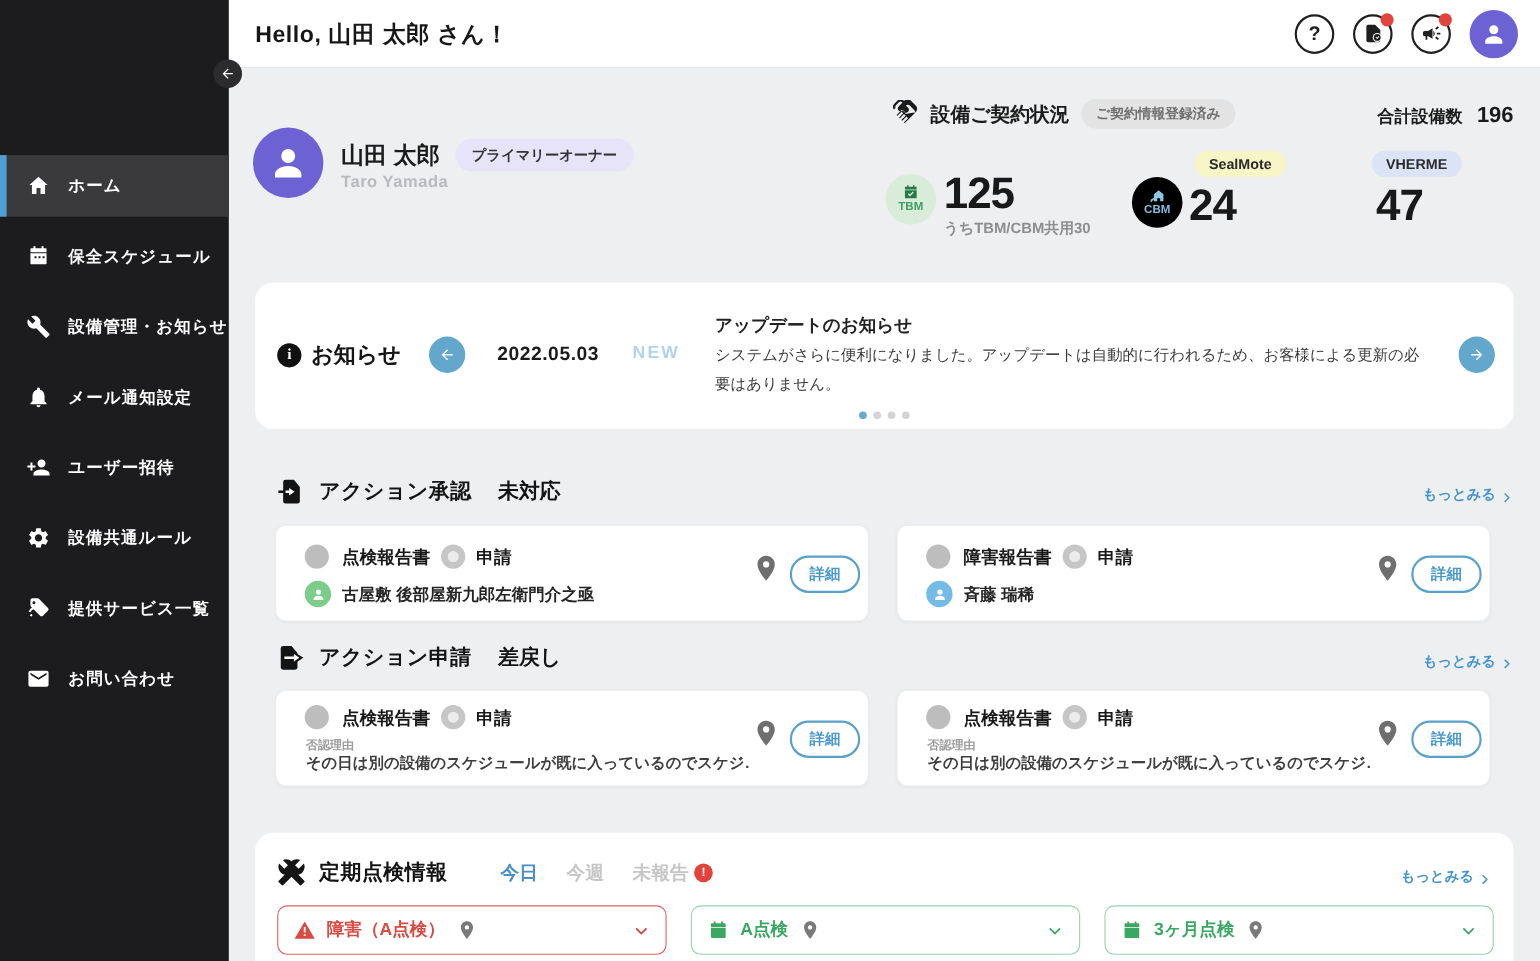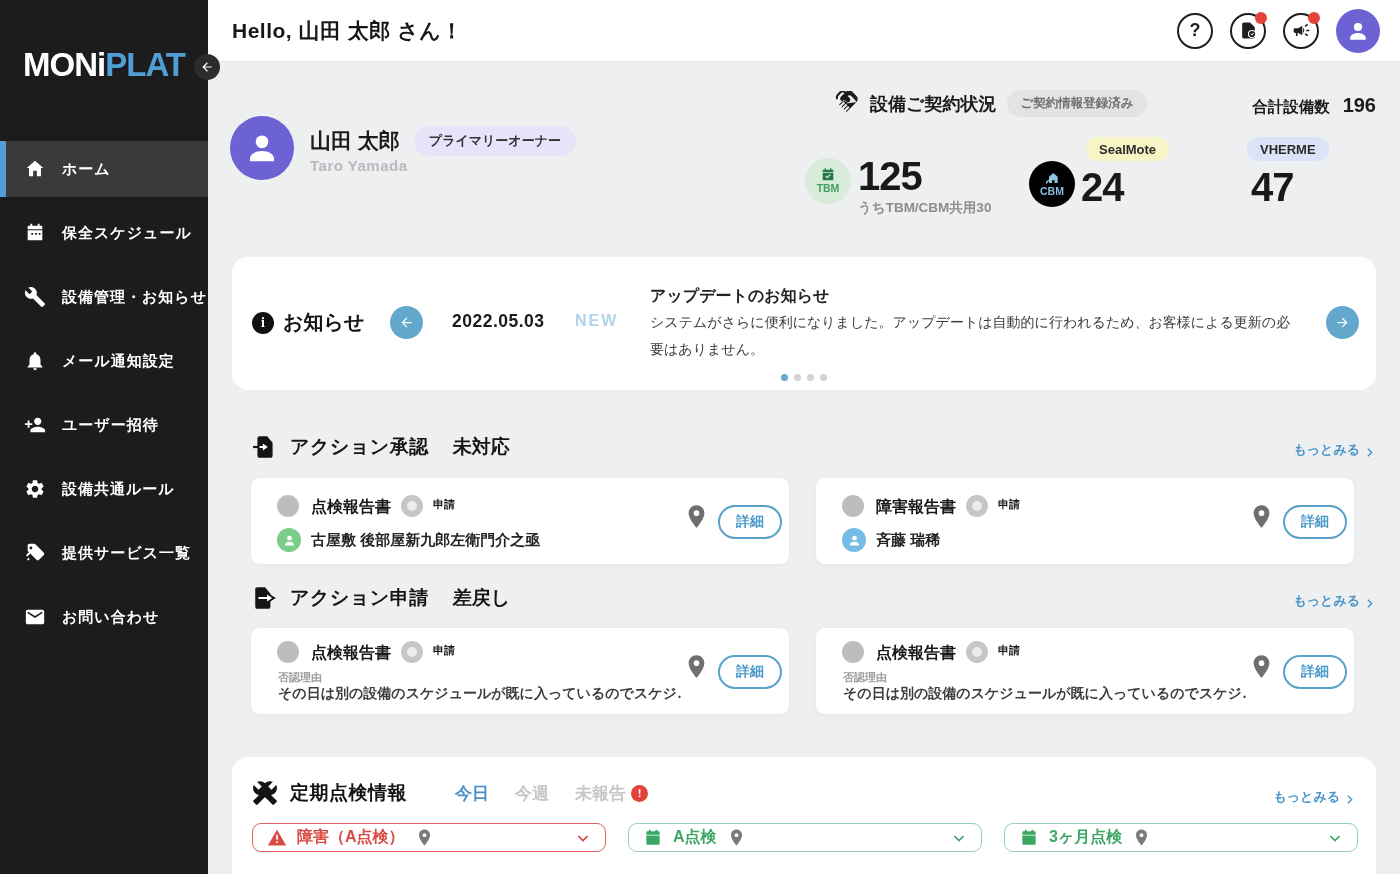--- a/index.html
+++ b/index.html
@@ -32,21 +32,21 @@
 
   
   .profile-avatar { position:absolute; left:230px; top:116px; width:64px; height:64px; border-radius:50%; background:var(--purple,#6c62d4); display:flex; align-items:center; justify-content:center; }
   .profile-avatar svg { width:40px; height:40px; fill:#fff; }
   .profile-name-row { position:absolute; left:310px; top:126px; display:flex; align-items:center; gap:14px; }
   .profile-name { font-size:21px; font-weight:800; color:#1b1b1b; white-space:nowrap; }
   .role-badge { background:#e7e3f8; color:#333; font-size:13px; font-weight:700; padding:6px 15px; border-radius:16px; white-space:nowrap; }
   .profile-romaji { position:absolute; left:310px; top:157px; font-size:15px; font-weight:700; color:#b9b9be; letter-spacing:.5px; }
 
   
-  .contract-title-row { position:absolute; left:834px; top:90px; display:flex; align-items:center; gap:11px; }
+  .contract-title-row { position:absolute; left:810px; top:90px; display:flex; align-items:center; gap:11px; }
   .ct-icon { width:25px; height:25px; fill:#1b1b1b; }
   .contract-title { font-size:18px; font-weight:800; color:#1b1b1b; white-space:nowrap; }
   .registered-badge { background:#e3e3e3; color:#707070; font-size:12.5px; font-weight:700; padding:5px 13px; border-radius:14px; white-space:nowrap; }
   .total-row { position:absolute; right:24px; top:94px; display:flex; align-items:baseline; gap:13px; }
   .total-label { font-size:15.5px; font-weight:800; color:#1b1b1b; }
   .total-value { font-size:20px; font-weight:800; color:#1b1b1b; }
   .stat-circle { position:absolute; width:46px; height:46px; border-radius:50%; display:flex; flex-direction:column; align-items:center; justify-content:center; }
   .stat-circle svg { width:16px; height:16px; }
   .stat-circle .sc-lbl { font-size:10.5px; font-weight:800; line-height:1.1; }
   .tbm-circle { left:805px; top:158px; background:#d9ecd9; }
@@ -94,21 +94,21 @@
 
   
   .action-card { position:absolute; width:540px; height:88px; background:#fff; border:1px solid #ececec; border-radius:10px; box-shadow:0 1px 3px rgba(0,0,0,.04); }
   .appr-card-1 { left:250px; top:477px; }
   .appr-card-2 { left:815px; top:477px; }
   .req-card-1 { left:250px; top:627px; }
   .req-card-2 { left:815px; top:627px; }
   .status-dot { position:absolute; left:26px; top:17px; width:22px; height:22px; border-radius:50%; background:#bdbdbd; }
   .card-doc-type { position:absolute; left:60px; top:19px; font-size:16px; font-weight:800; color:#191919; white-space:nowrap; }
   .radio-dot { position:absolute; left:150px; top:17px; width:22px; height:22px; border-radius:50%; border:6px solid #c6c6c6; background:#ececec; }
-  .card-action { position:absolute; left:182px; top:19px; font-size:11px; font-weight:800; color:#191919; }
+  .card-action { position:absolute; left:182px; top:19px; font-size:16px; font-weight:800; color:#191919; }
   .card-avatar { position:absolute; left:26px; top:50px; width:24px; height:24px; border-radius:50%; display:flex; align-items:center; justify-content:center; }
   .card-avatar svg { width:15px; height:15px; fill:#fff; }
   .av-green { background:#7ccc8a; }
   .av-blue { background:#74bce5; }
   .card-person { position:absolute; left:60px; top:53px; font-size:15px; font-weight:700; color:#242424; white-space:nowrap; }
   .card-pin { position:absolute; left:432px; top:25px; width:27px; height:27px; fill:#6f6f6f; }
   .detail-btn { position:absolute; left:467px; top:27px; width:64px; height:34px; border-radius:17px; border:2px solid #5aa1c9; background:#fff; color:#4b9ac9; font-size:14px; font-weight:800; display:flex; align-items:center; justify-content:center; padding:0; cursor:pointer; }
   .req-card .status-dot { top:13px; }
   .req-card .card-doc-type, .req-card .card-action { top:15px; }
   .req-card .radio-dot { top:13px; }
@@ -118,43 +118,40 @@
   
   .inspection-card { position:absolute; left:232px; top:757px; width:1144px; height:150px; background:#fff; border-radius:16px; }
   .insp-head { position:absolute; left:20px; top:23px; display:flex; align-items:center; gap:12px; }
   .insp-tabs { display:flex; align-items:center; gap:26px; margin-left:36px; }
   .tab { font-size:17px; font-weight:800; color:#c6c6c6; cursor:pointer; white-space:nowrap; }
   .tab.active { color:#4a90c8; }
   .tab-alert { display:flex; align-items:center; gap:5px; }
   .alert-badge { width:17px; height:17px; border-radius:50%; background:var(--red,#e2443b); color:#fff; font-size:11px; font-weight:800; display:flex; align-items:center; justify-content:center; }
   .insp-more { position:absolute; right:20px; top:31px; }
   .dropdown-row { position:absolute; left:20px; right:18px; top:66px; display:flex; gap:22px; }
-  .dropdown { flex:1; height:29px; border-radius:9px; background:#fff; display:flex; align-items:center; padding:0 14px; gap:10px; cursor:pointer; }
+  .dropdown { flex:1; height:45px; border-radius:9px; background:#fff; display:flex; align-items:center; padding:0 14px; gap:10px; cursor:pointer; }
   .dd-danger { border:1.5px solid #e06060; }
   .dd-green { border:1.5px solid #97d2b0; }
   .dd-label { font-size:16px; font-weight:800; white-space:nowrap; }
   .dd-danger .dd-label { color:#d84a42; }
   .dd-green .dd-label { color:var(--green,#3aa763); }
   .dd-icon { width:20px; height:20px; }
   .dd-danger .dd-icon { fill:#d84a42; }
   .dd-green .dd-icon { fill:var(--green,#3aa763); }
   .dd-pin { width:19px; height:19px; fill:#7a7a7a; }
   .dd-chevron { margin-left:auto; width:16px; height:16px; fill:none; stroke-width:2.5; }
   .dd-danger .dd-chevron { stroke:#cc4440; }
   .dd-green .dd-chevron { stroke:var(--green,#3aa763); }
 </style>
 </head>
 <body>
 
 <div class="root">
 
   <aside class="sidebar">
-    <div class="logo">
-      <span>MONi</span><span class="logo-b">PLAT</span>
-    </div>
     <nav class="menu">
       <div class="menu-item active">
         <svg class="mi-icon" viewBox="0 0 24 24">
             <path d="M12 3l9 8h-2.5v9H14v-6h-4v6H5.5v-9H3z"></path>
           </svg>
         <span class="lbl">ホーム</span>
       </div>
       <div class="menu-item">
         <svg class="mi-icon" viewBox="0 0 24 24">
             <path d="M7 2h2v2h6V2h2v2h2c.55 0 1 .45 1 1v3H4V5c0-.55.45-1 1-1h2zM4 9h16v10c0 .55-.45 1-1 1H5c-.55 0-1-.45-1-1zm4 3v2h2v-2zm4 0v2h2v-2zm4 0v2h2v-2z"></path>

